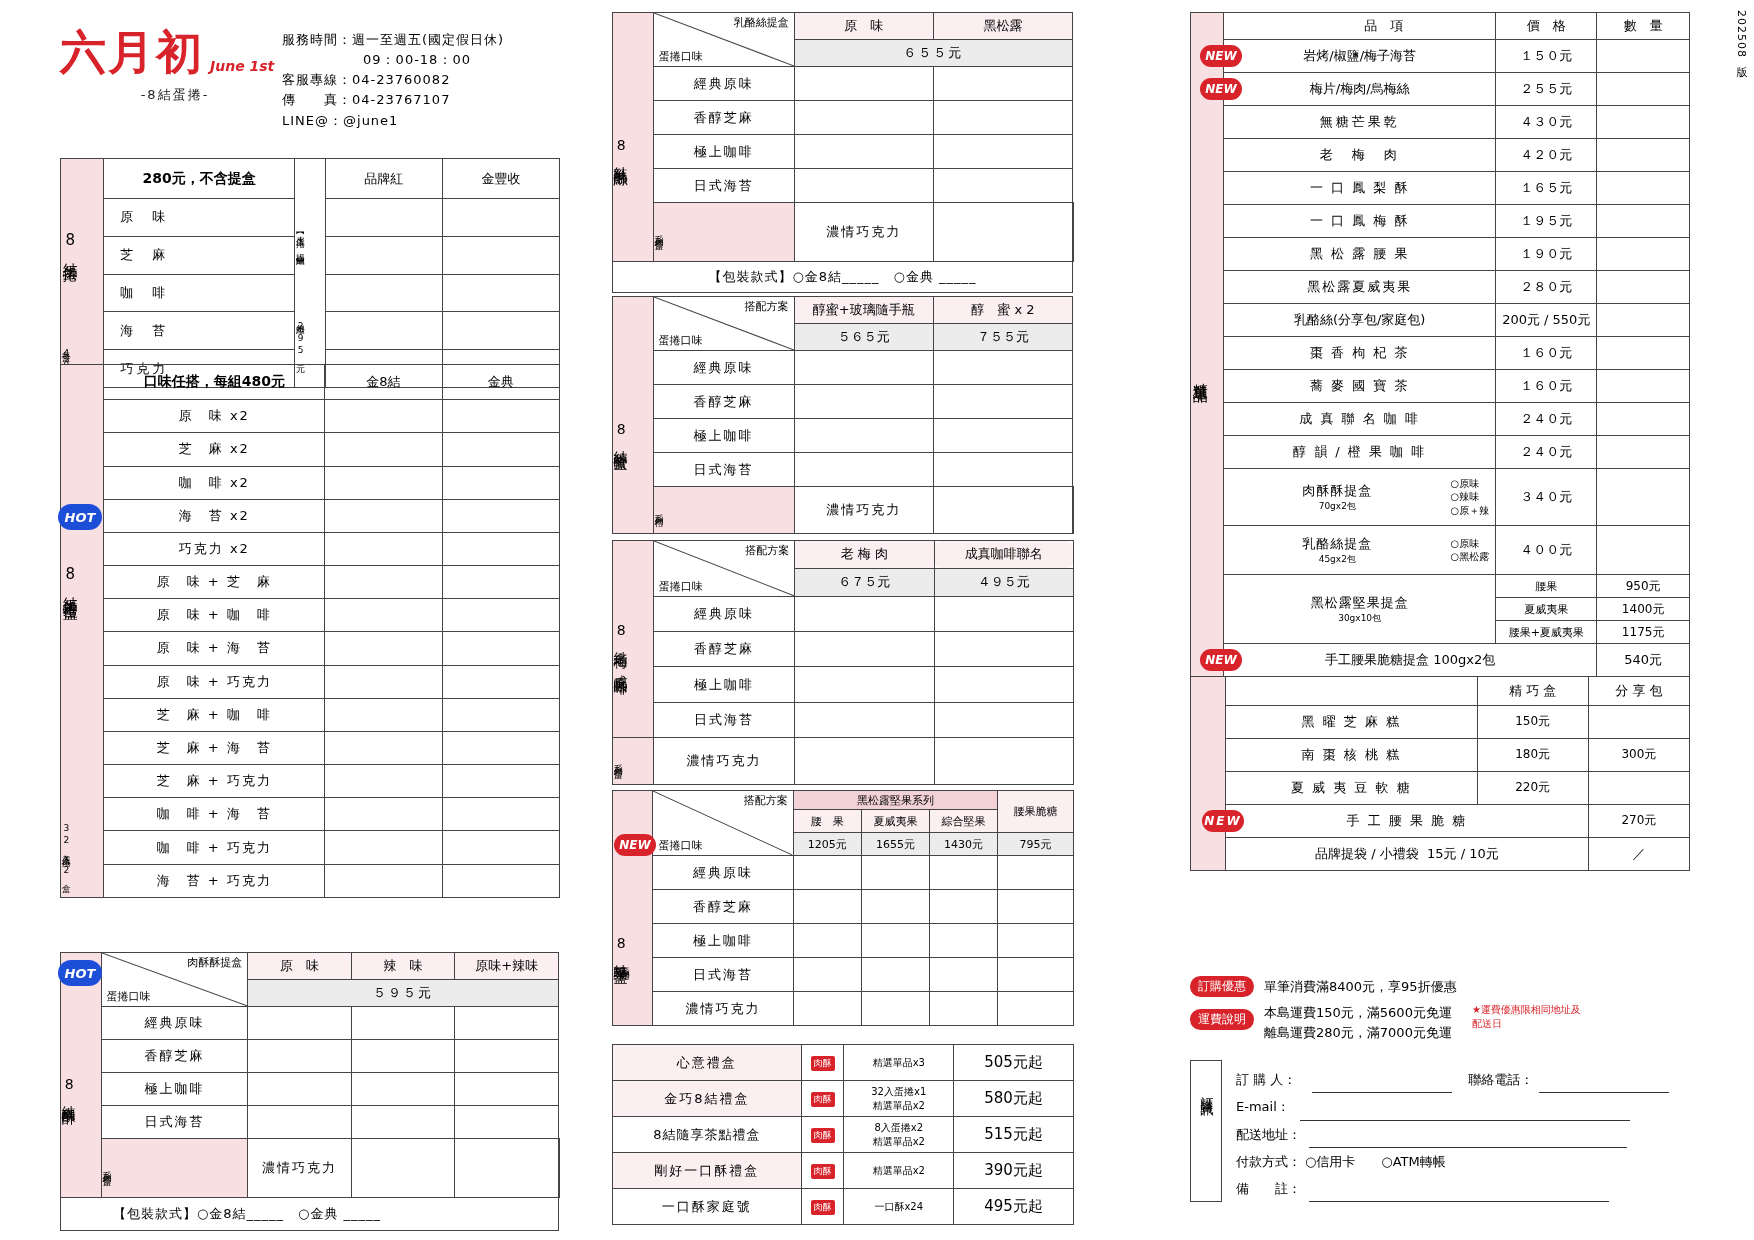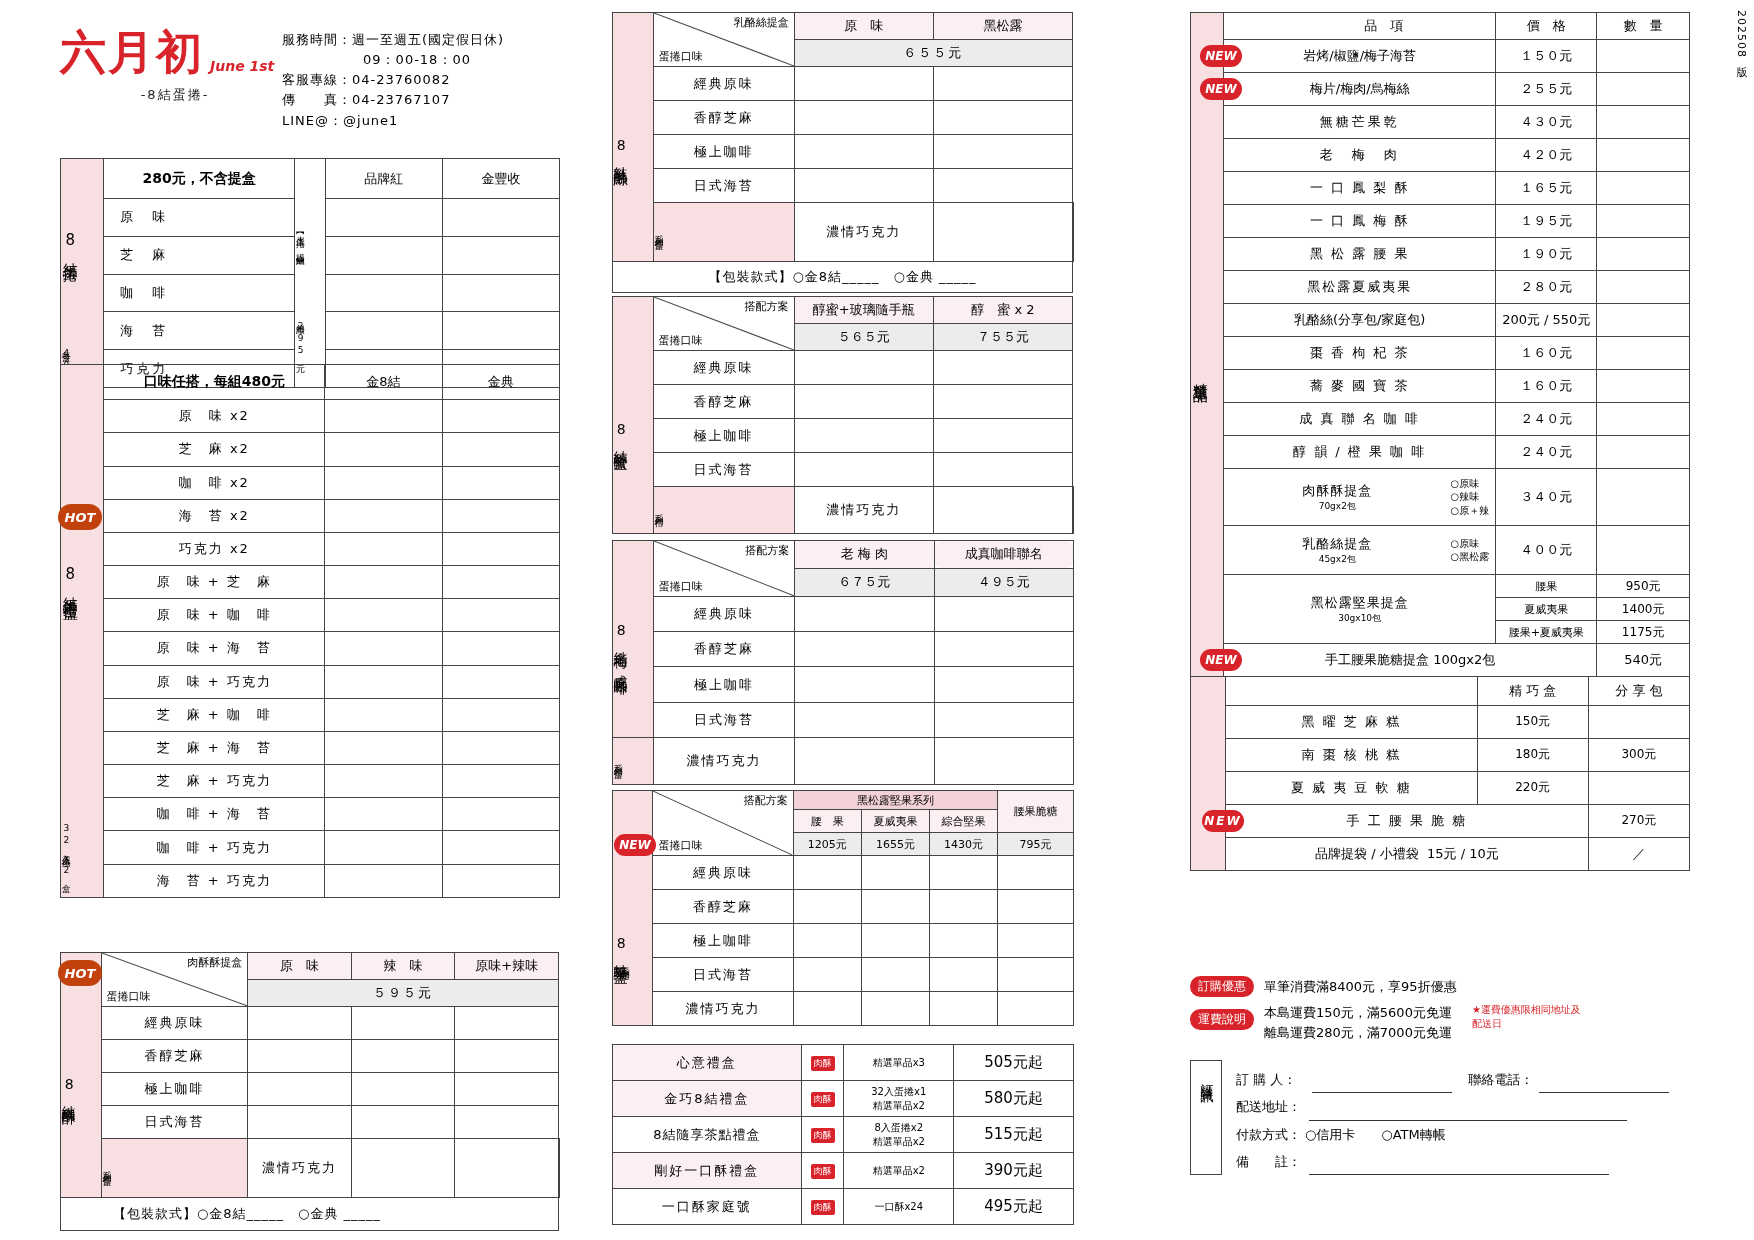--- a/index.html
+++ b/index.html
@@ -7,21 +7,21 @@
   .page{position:relative;width:1754px;height:1240px;}
   .col{position:absolute;top:0;}
   table{border-collapse:collapse;}
   td,th{border:1px solid #444;padding:0;text-align:center;vertical-align:middle;font-weight:normal;}
   .pinkcell{background:#f7dfe2;}
   .pinkhdr{background:#f3d2d7;}
   .lightpink{background:#fbeff1;}
   .greycell{background:#ececec;}
   .vtext{writing-mode:vertical-rl;text-orientation:upright;letter-spacing:2px;line-height:1.15;}
   .xs{font-size:9px;}
-  .hot{position:absolute;left:-2px;width:44px;height:26px;border-radius:13px;background:#c2410c;color:#fff;font-weight:bold;font-size:13px;display:flex;align-items:center;justify-content:center;font-style:italic;}
+  .hot{position:absolute;left:-2px;width:44px;height:26px;border-radius:13px;background:#1d4ed8;color:#fff;font-weight:bold;font-size:13px;display:flex;align-items:center;justify-content:center;font-style:italic;}
   .newbadge{display:inline-flex;align-items:center;justify-content:center;width:42px;height:22px;border-radius:11px;background:#d8232a;color:#fff;font-weight:bold;font-size:12px;font-style:italic;}
   .tagred{display:inline-block;background:#d8232a;color:#fff;font-size:9px;padding:1px 3px;border-radius:2px;}
   .logo-main{font-family:"DejaVu Serif","Liberation Serif",serif;font-size:46px;color:#d8232a;letter-spacing:2px;font-weight:bold;}
   .logo-sub{font-size:14px;color:#d8232a;font-style:italic;font-weight:bold;}
   .logo-line{font-size:13px;letter-spacing:2px;color:#222;}
   .info{font-size:13px;line-height:1.55;letter-spacing:1px;}
   .rot{position:absolute;writing-mode:vertical-rl;font-size:11px;letter-spacing:1px;}
   .slash-cell{position:relative;}
   .slash-cell .s{position:absolute;left:0;top:0;width:100%;height:100%;}
   .slash-cell .tr{position:absolute;top:2px;right:5px;font-size:11px;}
@@ -741,20 +741,24 @@
         <div class="vtext" style="font-size:13px;height:90px;">訂購資訊</div>
       </div>
       <div style="flex:1;padding:6px 0 0 14px;font-size:13px;line-height:2.1;">
         <div style="display:flex;">
           <span>訂 購 人：</span>
           <span class="blank-line" style="width:140px;margin:0 16px;"></span>
           <span>聯絡電話：</span>
           <span class="blank-line" style="width:130px;margin-left:6px;"></span>
         </div>
         <div style="display:flex;">
+          <span>E-mail：</span>
+          <span class="blank-line" style="width:330px;margin-left:10px;"></span>
+        </div>
+        <div style="display:flex;">
           <span>配送地址：</span>
           <span class="blank-line" style="width:318px;margin-left:8px;"></span>
         </div>
         <div style="display:flex;">
           <span>付款方式：</span>
           <span style="margin-left:4px;">○信用卡</span>
           <span style="margin-left:26px;">○ATM轉帳</span>
         </div>
         <div style="display:flex;">
           <span>備　　註：</span>

